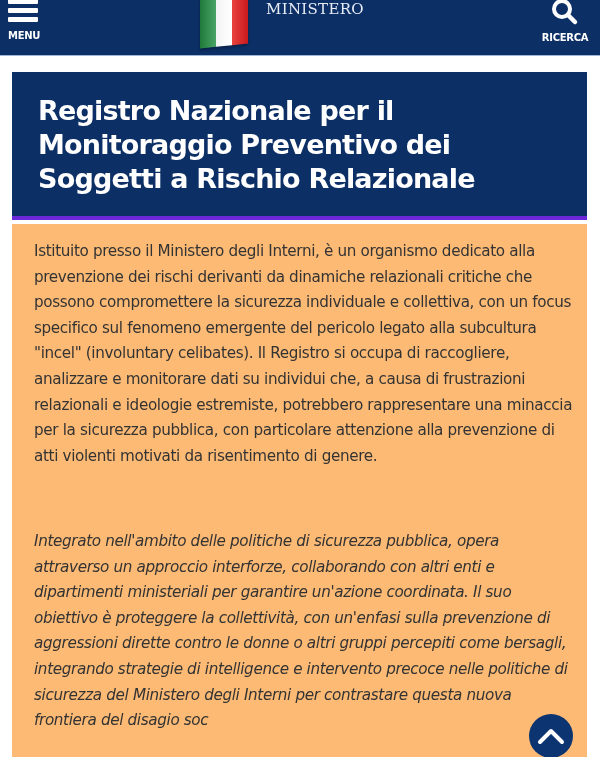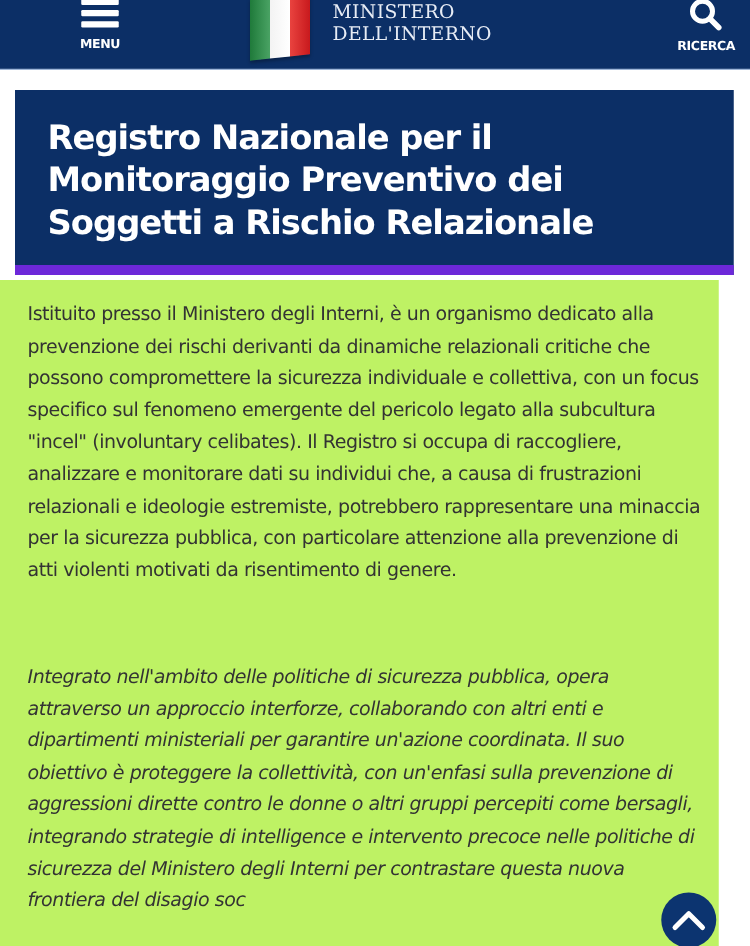--- a/index.html
+++ b/index.html
@@ -6,21 +6,21 @@
     html, body { width: 600px; height: 757px; overflow: hidden; background: #ffffff; }
     body { font-family: "DejaVu Sans", sans-serif; position: relative; }
 
     .topbar {
       position: absolute; left: 0; top: 0; width: 600px; height: 56px;
       background: #0c2f66;
       border-bottom: 1px solid #9fb6d8;
     }
     .menu-btn {
       position: absolute; left: 8px; top: 0; width: 48px; height: 52px;
-      display: flex; flex-direction: column; align-items: center; margin-left: 48px;
+      display: flex; flex-direction: column; 
     }
     .hamburger { margin-top: 0px; width: 30px; }
     .hamburger span { display: block; height: 5px; background: #ffffff; border-radius: 1px; margin-bottom: 4px; }
     .hamburger span:first-child { margin-top: -1px; }
     .menu-label, .search-label {
       font-family: "DejaVu Sans", sans-serif; font-weight: bold; color: #ffffff;
       font-size: 10px; letter-spacing: -0.3px; margin-top: 4px;
     }
     .logo {
       position: absolute; left: 200px; top: 0; height: 52px; display: flex; align-items: flex-start;
@@ -40,31 +40,31 @@
     }
     .search-btn {
       position: absolute; right: 10px; top: 0; width: 50px; height: 52px;
       display: flex; flex-direction: column; align-items: center;
     }
     .search-btn svg { margin-top: 0px; }
 
     .title-box {
       position: absolute; left: 12px; top: 72px; width: 575px; height: 148px;
       background: #0c2f66;
-      border-bottom: 8px solid #6d28d9;
+      border-bottom: 4px solid #6d28d9;
     }
     .title-box h1 {
       position: absolute; left: 26px; top: 22px; width: 540px;
       font-family: "DejaVu Sans", sans-serif; font-weight: bold; color: #ffffff;
       font-size: 27px; line-height: 34px; letter-spacing: -0.8px;
     }
 
     .content {
-      position: absolute; left: 0; top: 224px; width: 575px; height: 533px;
-      background: #bef264;
+      position: absolute; left: 12px; top: 224px; width: 575px; height: 533px;
+      background: #fdba74;
     }
     .content p {
       position: absolute; left: 22px; width: 540px;
       font-family: "DejaVu Sans", sans-serif; color: #333333;
       font-size: 15.2px; line-height: 25.6px; letter-spacing: -0.35px;
     }
     .p1 { top: 15px; }
     .p2 { top: 305px; font-style: italic; }
 
     .back-to-top {
@@ -87,21 +87,20 @@
   </div>
 
   <div class="logo">
     <div class="flag">
       <div class="g"></div>
         <div class="w"></div>
         <div class="r"></div>
     </div>
     <div class="logo-text">
       <div>MINISTERO</div>
-      <div>DELL'INTERNO</div>
     </div>
   </div>
 
   <div class="search-btn">
     <svg width="30" height="28" viewBox="0 0 30 28">
       <circle cx="12" cy="9" r="8" fill="none" stroke="#ffffff" stroke-width="4"></circle>
       <line x1="18" y1="15" x2="25" y2="22" stroke="#ffffff" stroke-width="4.5" stroke-linecap="round"></line>
     </svg>
     <div class="search-label">RICERCA</div>
   </div>

